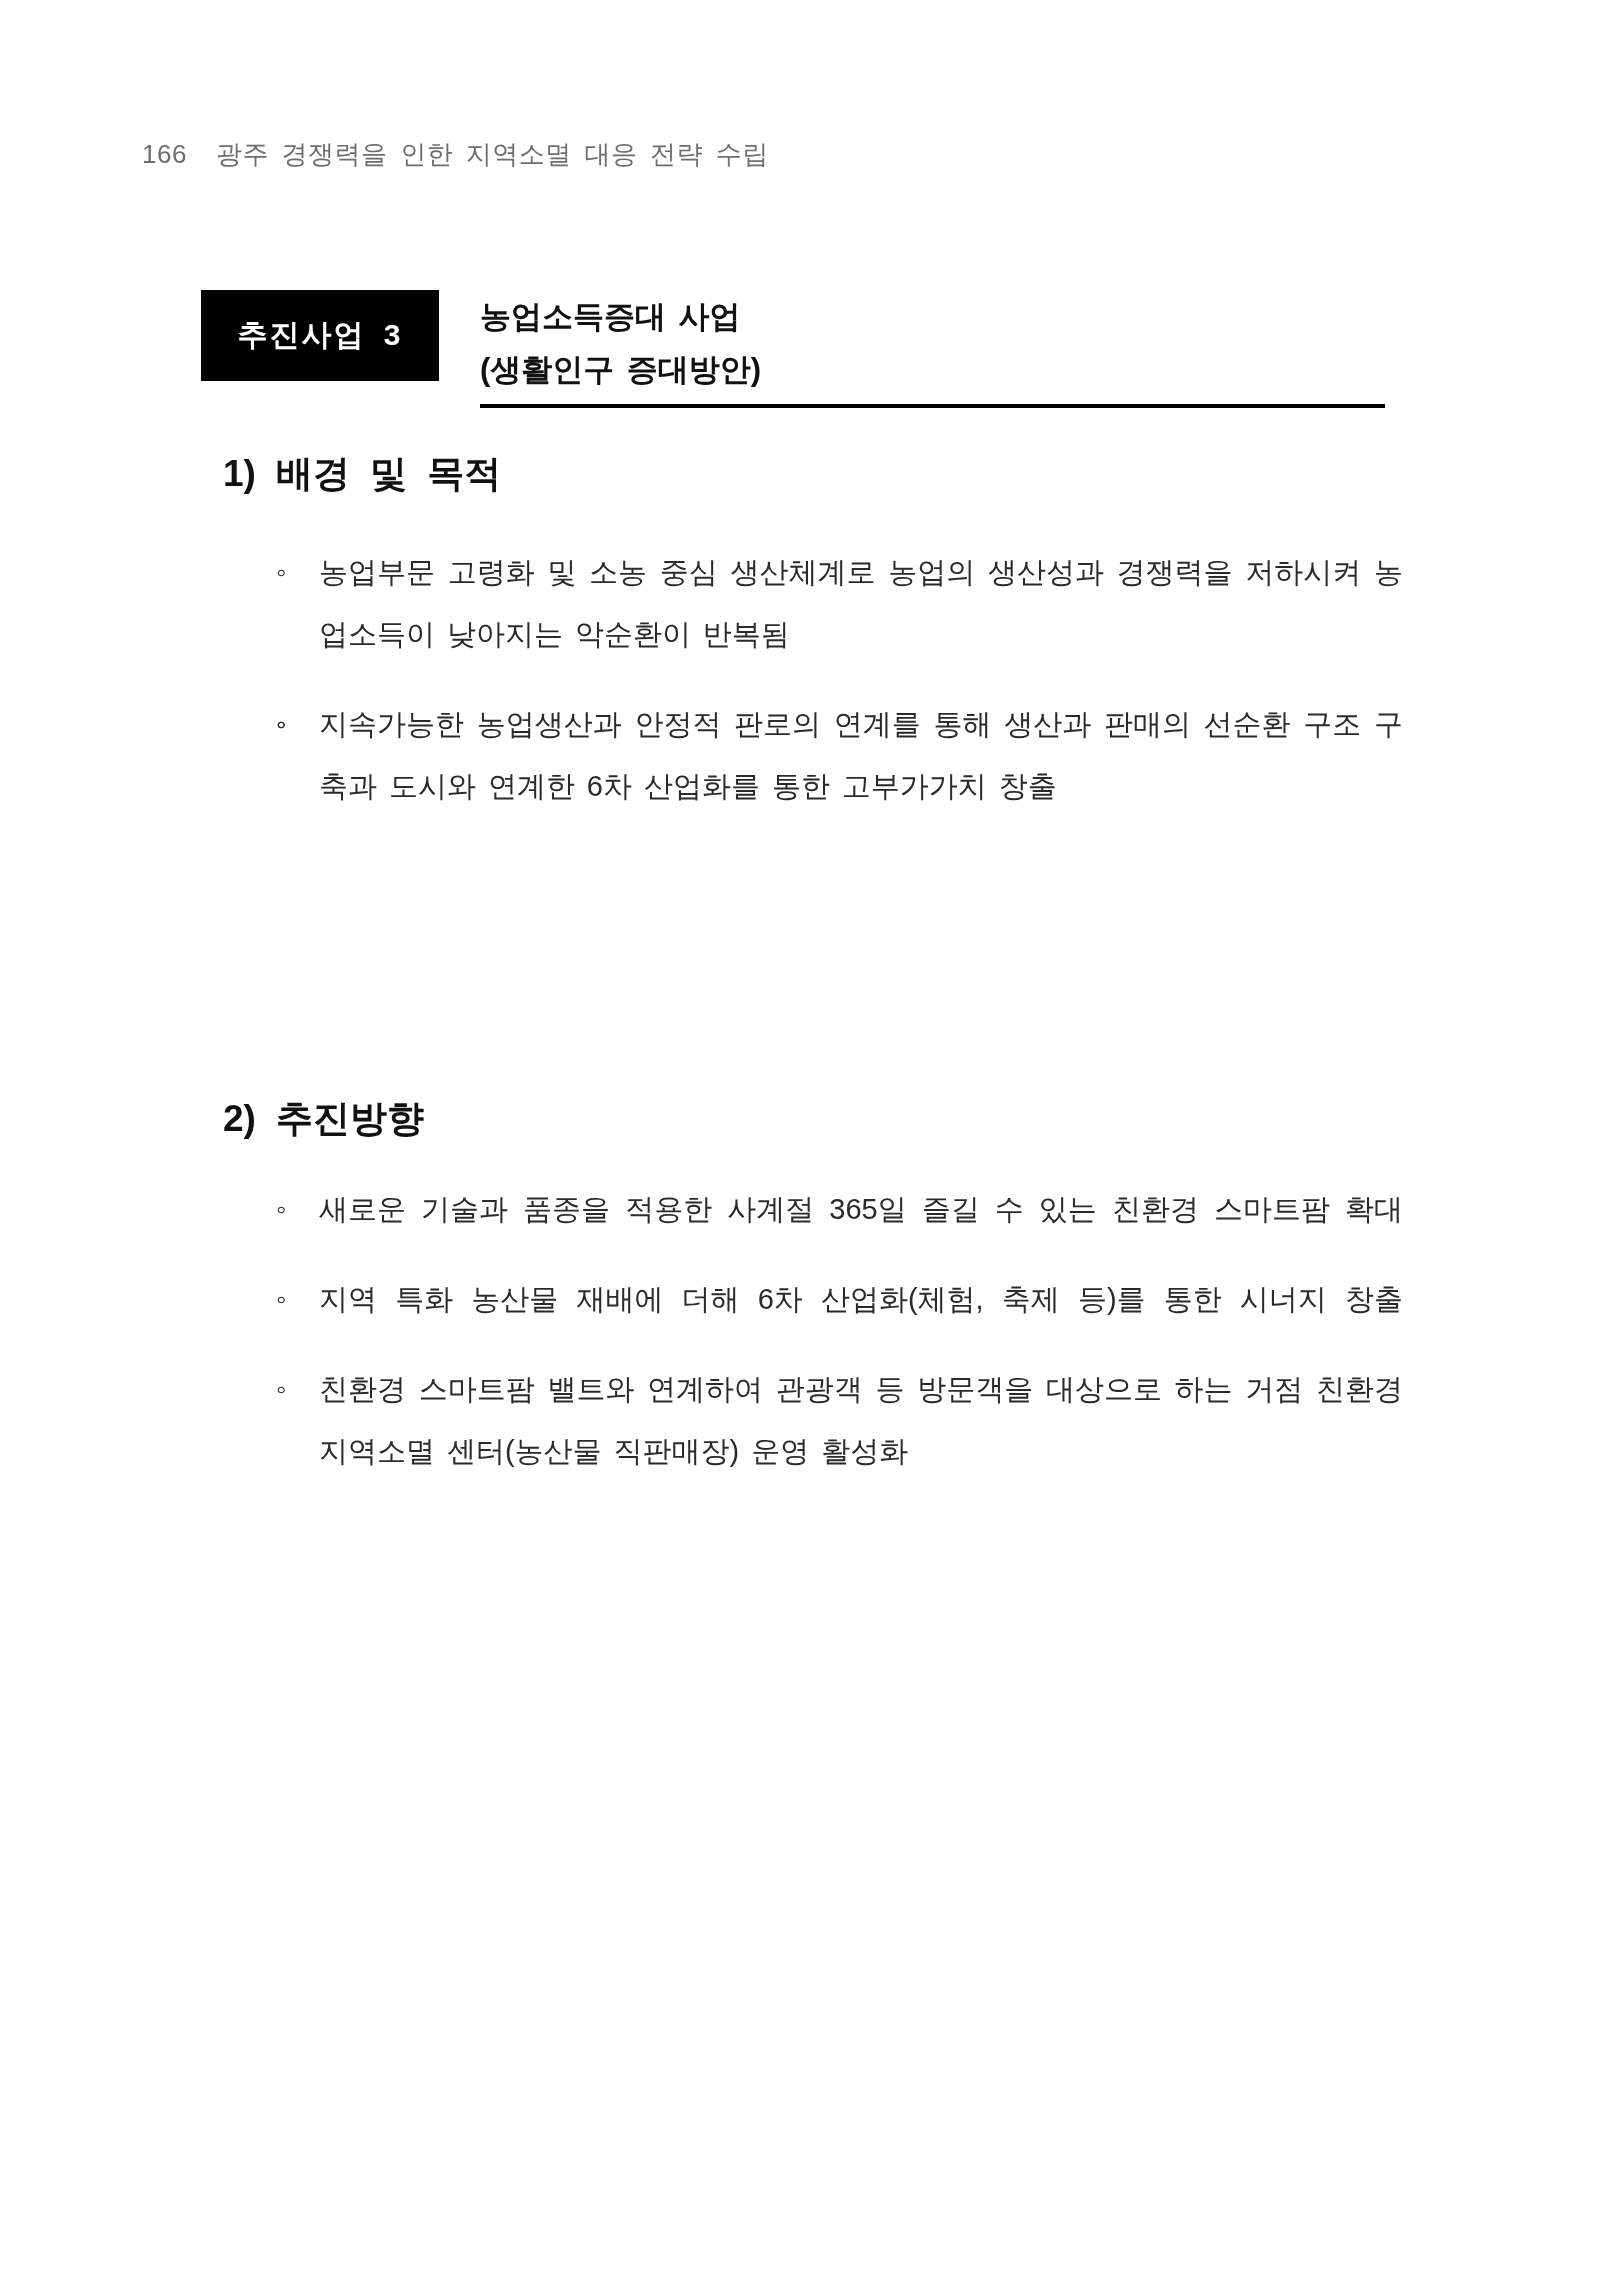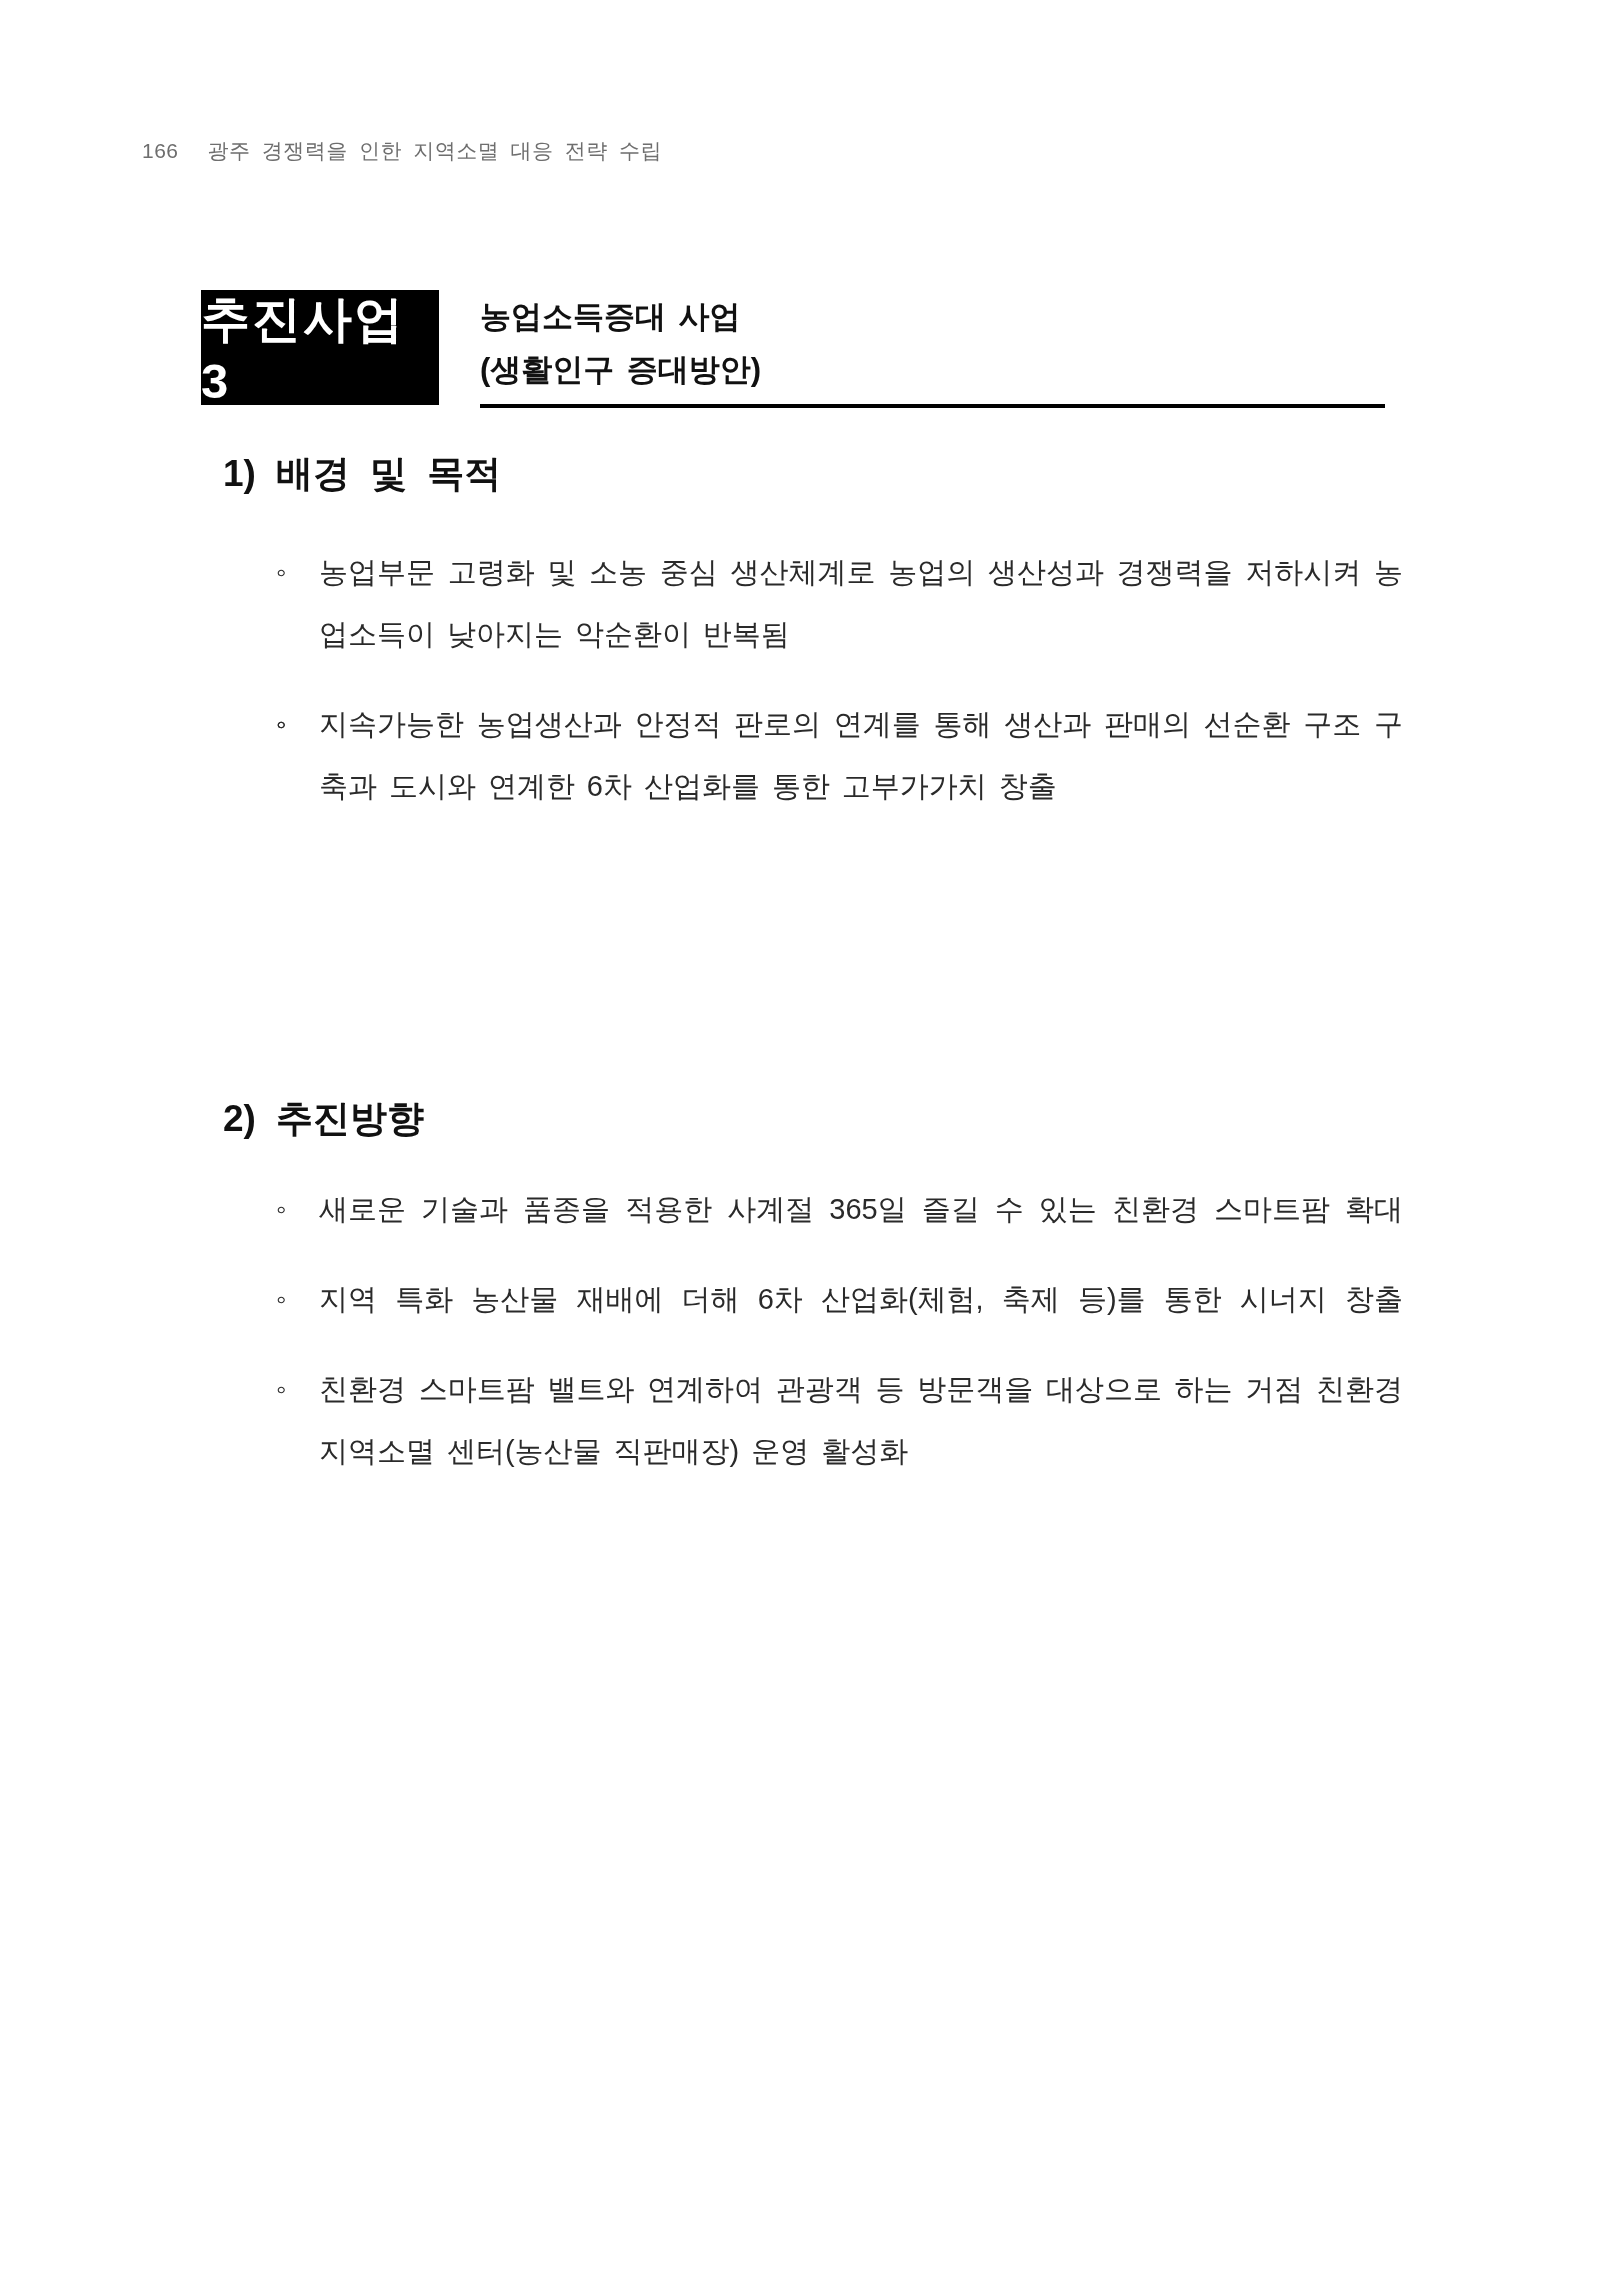--- a/index.html
+++ b/index.html
@@ -13,44 +13,44 @@
     overflow: hidden;
   }
 
   
   .page-header {
     position: absolute;
     left: 142px;
     top: 137px;
     display: flex;
     align-items: baseline;
-    font-size: 21px;
+    font-size: 26px;
     color: #6e6e6e;
     letter-spacing: 0.5px;
   }
   .page-number { margin-right: 29px; }
   .running-title { word-spacing: 4.9px; }
 
   
   .project-row {
     position: absolute;
     left: 201px;
     top: 290px;
     display: flex;
     align-items: stretch;
   }
   .project-box {
     width: 238px;
-    height: 115px;
+    height: 91px;
     background: #000000;
     color: #ffffff;
     display: flex;
     align-items: center;
     justify-content: center;
-    font-size: 49px;
+    font-size: 30px;
     font-weight: bold;
     letter-spacing: 2px;
     word-spacing: 7.8px;
     flex: 0 0 auto;
   }
   .project-title {
     margin-left: 41px;
     width: 905px;
     display: flex;
     flex-direction: column;

